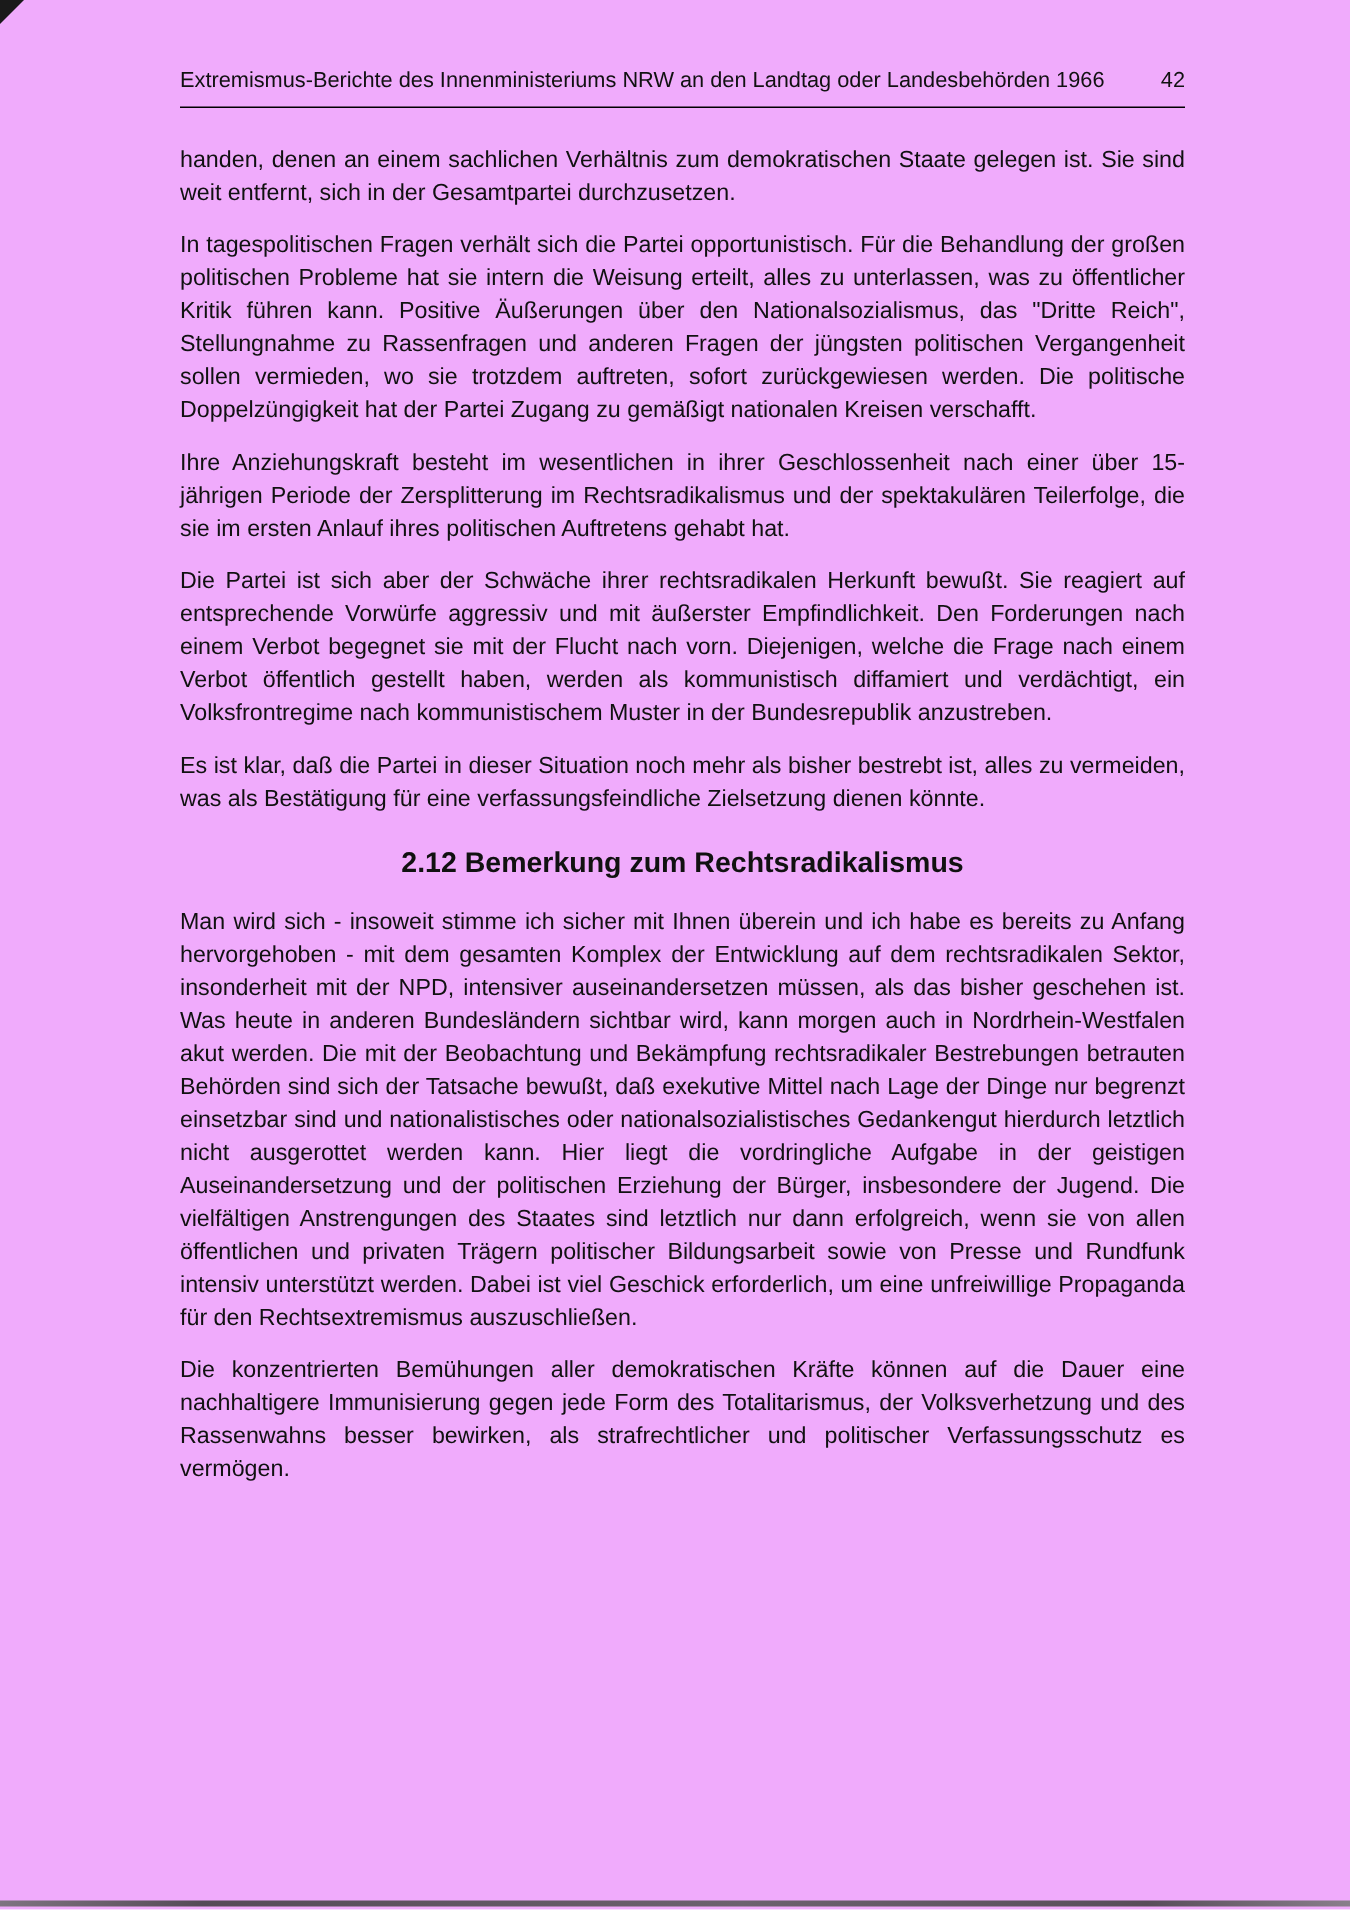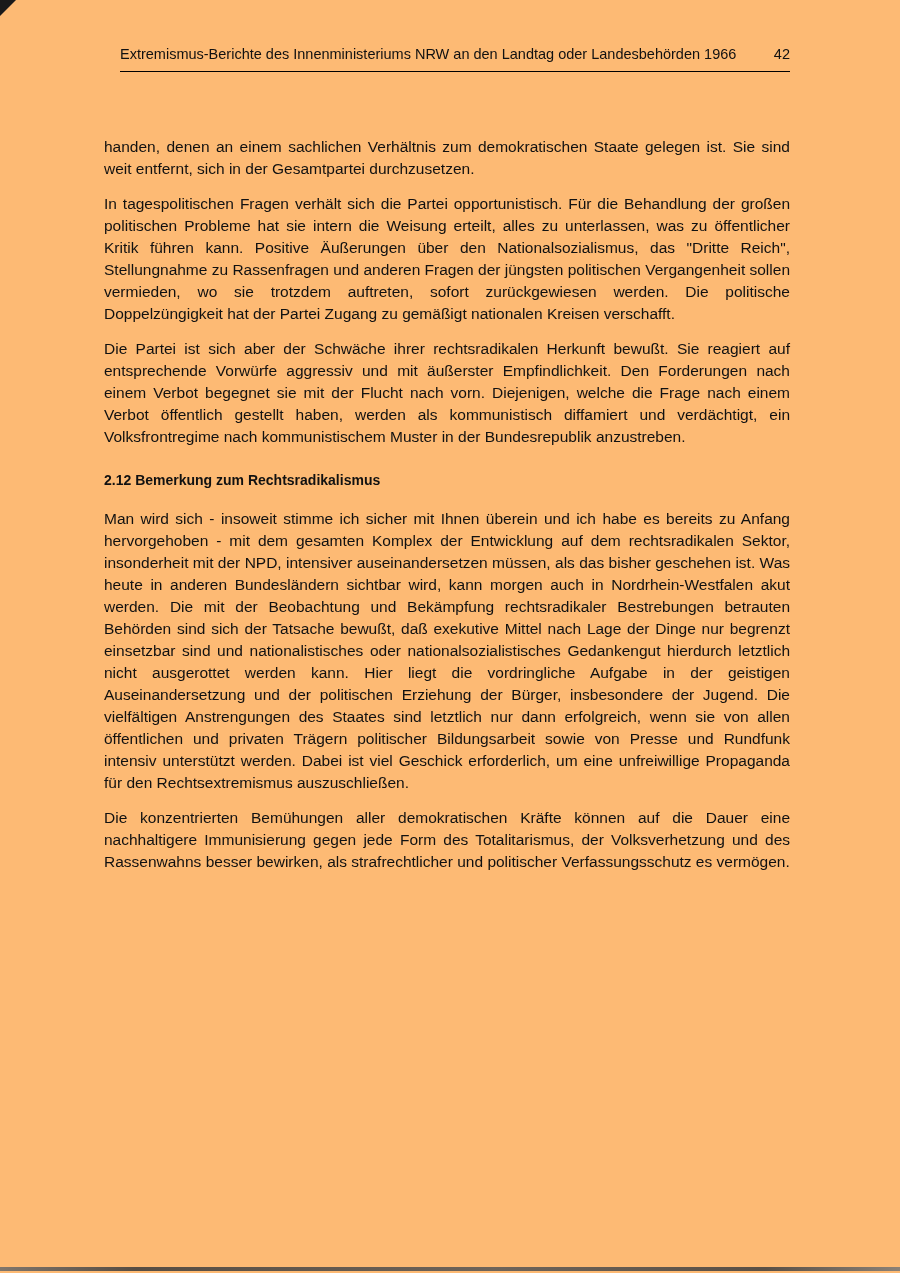--- a/index.html
+++ b/index.html
@@ -4,21 +4,21 @@
 <style>
   html, body {
     margin: 0;
     padding: 0;
     background: #ffffff;
   }
   .page {
     position: relative;
     width: 900px;
     height: 1273px;
-    background: #fdba74;
+    background: #f0abfc;
     font-family: "Liberation Sans", "DejaVu Sans", sans-serif;
     color: #111111;
     overflow: hidden;
     box-sizing: border-box;
   }
   
   .corner-artifact {
     position: absolute;
     top: 0;
     left: 0;
@@ -50,54 +50,55 @@
     padding-bottom: 7px;
     color: #111111;
   }
   .running-header .page-number {
     padding-left: 20px;
     white-space: nowrap;
   }
   .content {
     position: absolute;
     top: 96px;
-    left: 104px;
+    left: 120px;
     right: 110px;
     font-size: 15.5px;
     line-height: 22px;
     text-align: justify;
-    margin-top: 40px;
   }
   .content p {
     margin: 0 0 13px 0;
   }
   .content h2 {
-    font-size: 14px;
+    font-size: 19px;
     line-height: 24px;
     font-weight: bold;
     margin: 20px 0 16px 0;
-    text-align: left;
+    text-align: center;
   }
 </style>
 </head>
 <body>
 
 <div class="page">
 
   <div class="corner-artifact"></div>
 
   <div class="running-header">
     <span class="header-title">Extremismus-Berichte des Innenministeriums NRW an den Landtag oder Landesbehörden 1966</span>
     <span class="page-number">42</span>
   </div>
 
   <div class="content">
     <p>handen, denen an einem sachlichen Verhältnis zum demokratischen Staate gelegen ist. Sie sind weit entfernt, sich in der Gesamtpartei durchzusetzen.</p>
     <p>In tagespolitischen Fragen verhält sich die Partei opportunistisch. Für die Behandlung der großen politischen Probleme hat sie intern die Weisung erteilt, alles zu unterlassen, was zu öffentlicher Kritik führen kann. Positive Äußerungen über den Nationalsozialismus, das "Dritte Reich", Stellungnahme zu Rassenfragen und anderen Fragen der jüngsten politischen Vergangenheit sollen vermieden, wo sie trotzdem auftreten, sofort zurückgewiesen werden. Die politische Doppelzüngigkeit hat der Partei Zugang zu gemäßigt nationalen Kreisen verschafft.</p>
+    <p>Ihre Anziehungskraft besteht im wesentlichen in ihrer Geschlossenheit nach einer über 15-jährigen Periode der Zersplitterung im Rechtsradikalismus und der spektakulären Teilerfolge, die sie im ersten Anlauf ihres politischen Auftretens gehabt hat.</p>
     <p>Die Partei ist sich aber der Schwäche ihrer rechtsradikalen Herkunft bewußt. Sie reagiert auf entsprechende Vorwürfe aggressiv und mit äußerster Empfindlichkeit. Den Forderungen nach einem Verbot begegnet sie mit der Flucht nach vorn. Diejenigen, welche die Frage nach einem Verbot öffentlich gestellt haben, werden als kommunistisch diffamiert und verdächtigt, ein Volksfrontregime nach kommunistischem Muster in der Bundesrepublik anzustreben.</p>
+    <p>Es ist klar, daß die Partei in dieser Situation noch mehr als bisher bestrebt ist, alles zu vermeiden, was als Bestätigung für eine verfassungsfeindliche Zielsetzung dienen könnte.</p>
 
     <h2>2.12 Bemerkung zum Rechtsradikalismus</h2>
 
     <p>Man wird sich - insoweit stimme ich sicher mit Ihnen überein und ich habe es bereits zu Anfang hervorgehoben - mit dem gesamten Komplex der Entwicklung auf dem rechtsradikalen Sektor, insonderheit mit der NPD, intensiver auseinandersetzen müssen, als das bisher geschehen ist. Was heute in anderen Bundesländern sichtbar wird, kann morgen auch in Nordrhein-Westfalen akut werden. Die mit der Beobachtung und Bekämpfung rechtsradikaler Bestrebungen betrauten Behörden sind sich der Tatsache bewußt, daß exekutive Mittel nach Lage der Dinge nur begrenzt einsetzbar sind und nationalistisches oder nationalsozialistisches Gedankengut hierdurch letztlich nicht ausgerottet werden kann. Hier liegt die vordringliche Aufgabe in der geistigen Auseinandersetzung und der politischen Erziehung der Bürger, insbesondere der Jugend. Die vielfältigen Anstrengungen des Staates sind letztlich nur dann erfolgreich, wenn sie von allen öffentlichen und privaten Trägern politischer Bildungsarbeit sowie von Presse und Rundfunk intensiv unterstützt werden. Dabei ist viel Geschick erforderlich, um eine unfreiwillige Propaganda für den Rechtsextremismus auszuschließen.</p>
     <p>Die konzentrierten Bemühungen aller demokratischen Kräfte können auf die Dauer eine nachhaltigere Immunisierung gegen jede Form des Totalitarismus, der Volksverhetzung und des Rassenwahns besser bewirken, als strafrechtlicher und politischer Verfassungsschutz es vermögen.</p>
   </div>
 
   <div class="bottom-artifact"></div>
 
 </div>

